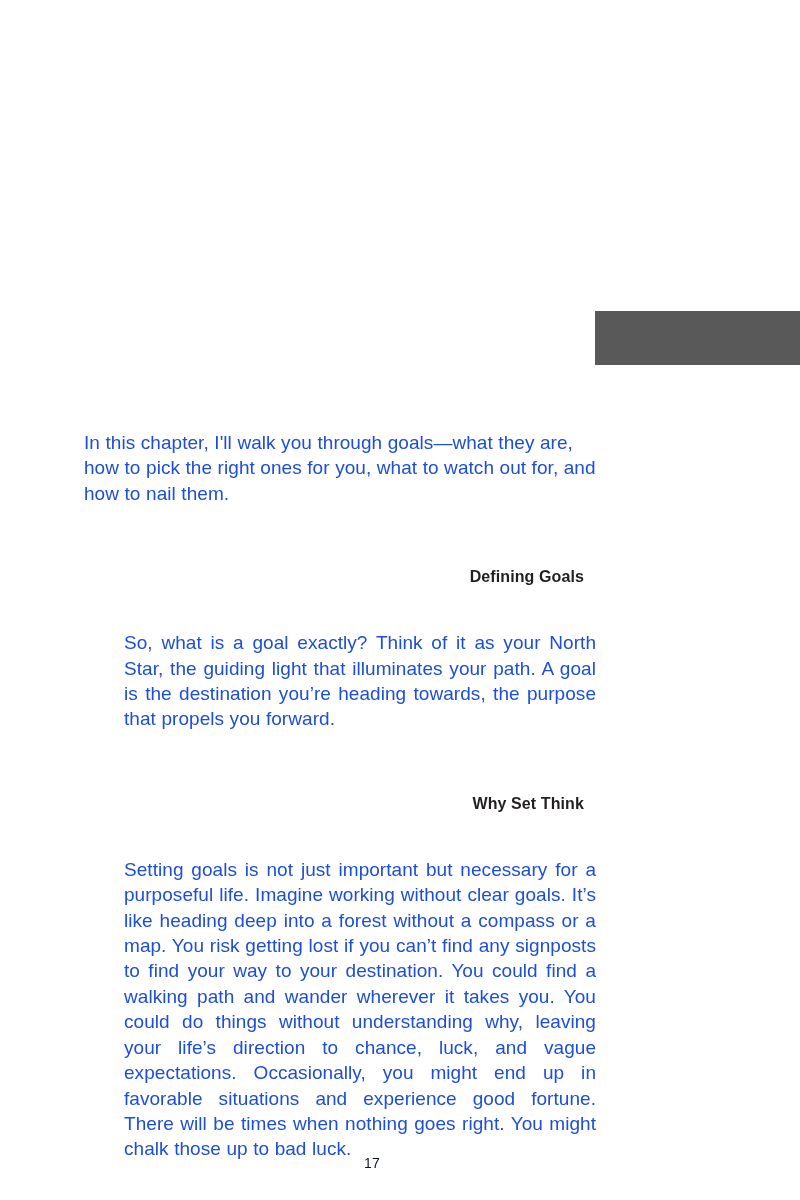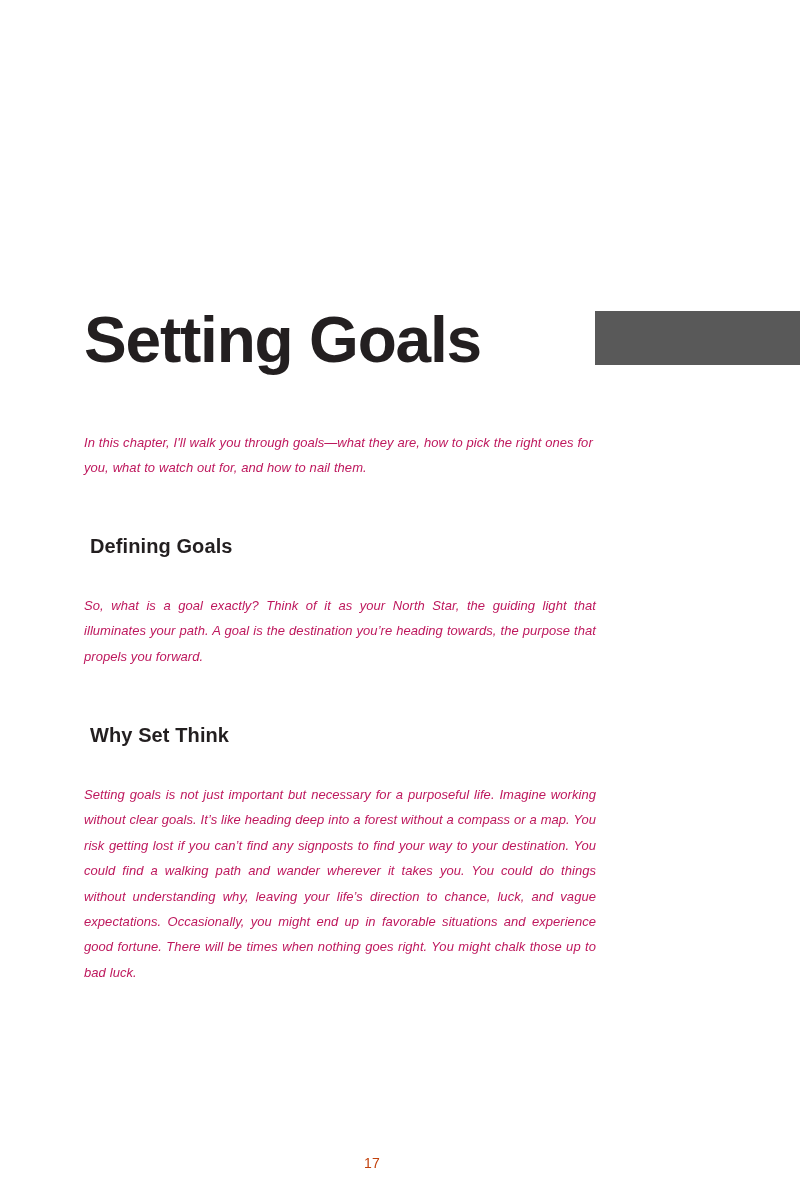--- a/index.html
+++ b/index.html
@@ -54,42 +54,43 @@
   
   .column {
     position: absolute;
     left: 84px;
     top: 430px;
     width: 512px;
   }
 
   p.body {
     margin: 0;
-    font-size: 13px;
+    font-size: 19px;
     line-height: 25.4px;
-    color: #be185d;
+    color: #1d4ed8;
     letter-spacing: 0.05px;
     word-spacing: 0.2px;
-    font-style: italic;
   }
   p.body.justified {
     text-align: justify;
     text-align-last: left;
+    margin-left: 40px;
   }
   p.body.ragged {
     text-align: left;
   }
 
   h2.section-heading {
-    margin: 6px;
-    font-size: 20px;
+    margin: 12px;
+    font-size: 16px;
     font-weight: 600;
     line-height: 26px;
     color: #231f20;
     letter-spacing: 0.1px;
+    text-align: right;
   }
 
   .gap-intro-to-h1 { height: 46px; }
   .gap-h1-to-p     { height: 28px; }
   .gap-p-to-h2     { height: 47px; }
   .gap-h2-to-p     { height: 28px; }
   .gap-p-to-last   { height: 24px; }
 
   
   .clip-wrap {
@@ -99,31 +100,30 @@
 
   
   .page-number {
     position: absolute;
     left: 0;
     top: 1153px;
     width: 744px;
     text-align: center;
     font-size: 14px;
     line-height: 20px;
-    color: #c2410c;
+    color: #0f172a;
     letter-spacing: 0.3px;
   }
 </style>
 </head>
 <body>
 
 <div class="page">
 
   <div class="title-row">
-    <h1 class="chapter-title">Setting Goals</h1>
     <div class="accent-bar"></div>
   </div>
 
   <div class="column">
 
     <p class="body ragged">In this chapter, I'll walk you through goals—what they are, how to pick the right ones for you, what to watch out for, and how to nail them.</p>
 
     <div class="gap-intro-to-h1"></div>
 
     <h2 class="section-heading">Defining Goals</h2>

